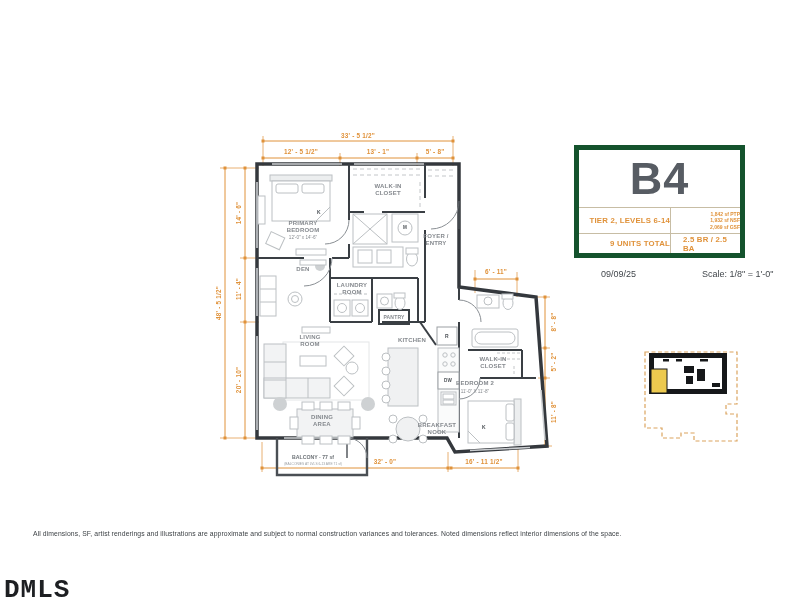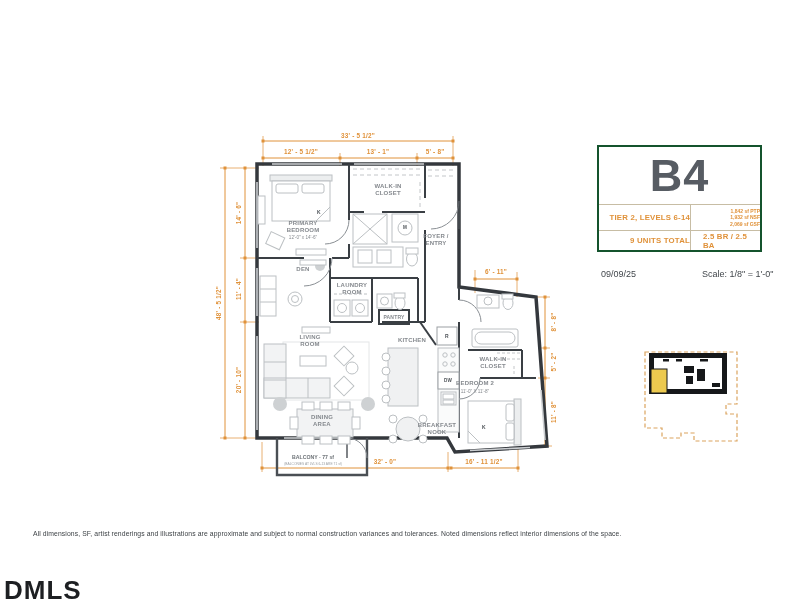--- a/index.html
+++ b/index.html
@@ -7,35 +7,35 @@
   #sheet{position:absolute;left:0;top:0;width:792px;height:612px;}
   svg{position:absolute;left:0;top:0;}
   .lbl{position:absolute;transform:translate(-50%,-50%);font-size:6px;line-height:1.2;color:#85898e;font-weight:700;letter-spacing:.2px;text-align:center;white-space:pre-line;}
   .lbl.small{font-size:4.6px;font-weight:400;letter-spacing:0;}
   .lbl.fix{font-size:5px;color:#4c5156;}
   .dim{position:absolute;transform:translate(-50%,-50%);font-size:6.4px;color:#e0923a;font-weight:700;white-space:nowrap;letter-spacing:.2px;}
   .dim.rot{transform:translate(-50%,-50%) rotate(-90deg);}
   .balc{position:absolute;transform:translate(-50%,-50%);font-size:5.2px;color:#6d7control;color:#6d7277;font-weight:700;white-space:nowrap;}
   .balcnote{position:absolute;transform:translate(-50%,-50%) scale(.55);font-size:6px;color:#9a9ea2;white-space:nowrap;}
   
-  .card{position:absolute;left:597px;top:145px;width:161px;border:2px solid #14532d;background:#fff;}
+  .card{position:absolute;left:574px;top:145px;width:161px;border:5px solid #14532d;background:#fff;}
   .card-title{height:57px;border-bottom:1px solid #c7bda4;display:flex;align-items:center;justify-content:center;
     font-size:45px;font-weight:700;color:#575c63;letter-spacing:1px;}
   .card-row{display:flex;}
   .card-row.mid{border-bottom:1px solid #c7bda4;}
   .cell{display:flex;flex-direction:column;align-items:flex-end;justify-content:center;color:#e0923a;font-weight:700;}
   .cell.l{width:91px;border-right:1px solid #c7bda4;}
   .cell.r{flex:1;}
   .row2{height:25px;}
   .row3{height:19px;gap:12px;}
   .cell .big{font-size:7.8px;letter-spacing:.2px;}
   .cell .tiny{font-size:5px;line-height:6.4px;font-weight:700;}
   .meta{position:absolute;font-size:9px;color:#42474c;font-weight:400;white-space:nowrap;}
   .disclaimer{position:absolute;left:33px;top:530px;width:700px;font-size:6.8px;color:#3d4246;letter-spacing:.1px;}
-  .logo{position:absolute;left:4px;top:575px;font-family:Liberation Sans, sans-serif;font-size:26px;font-weight:700;color:#1d1f22;letter-spacing:1px;}
+  .logo{position:absolute;left:4px;top:575px;font-family:Liberation Mono, monospace;font-size:26px;font-weight:700;color:#1d1f22;letter-spacing:1px;}
 </style>
 </head>
 <body>
 
 <div id="sheet">
 
 <svg width="792" height="612" viewBox="0 0 792 612">
 
   <g stroke="#e0923a" stroke-width="1" fill="none">
     <path d="M263,141 H453"></path>

